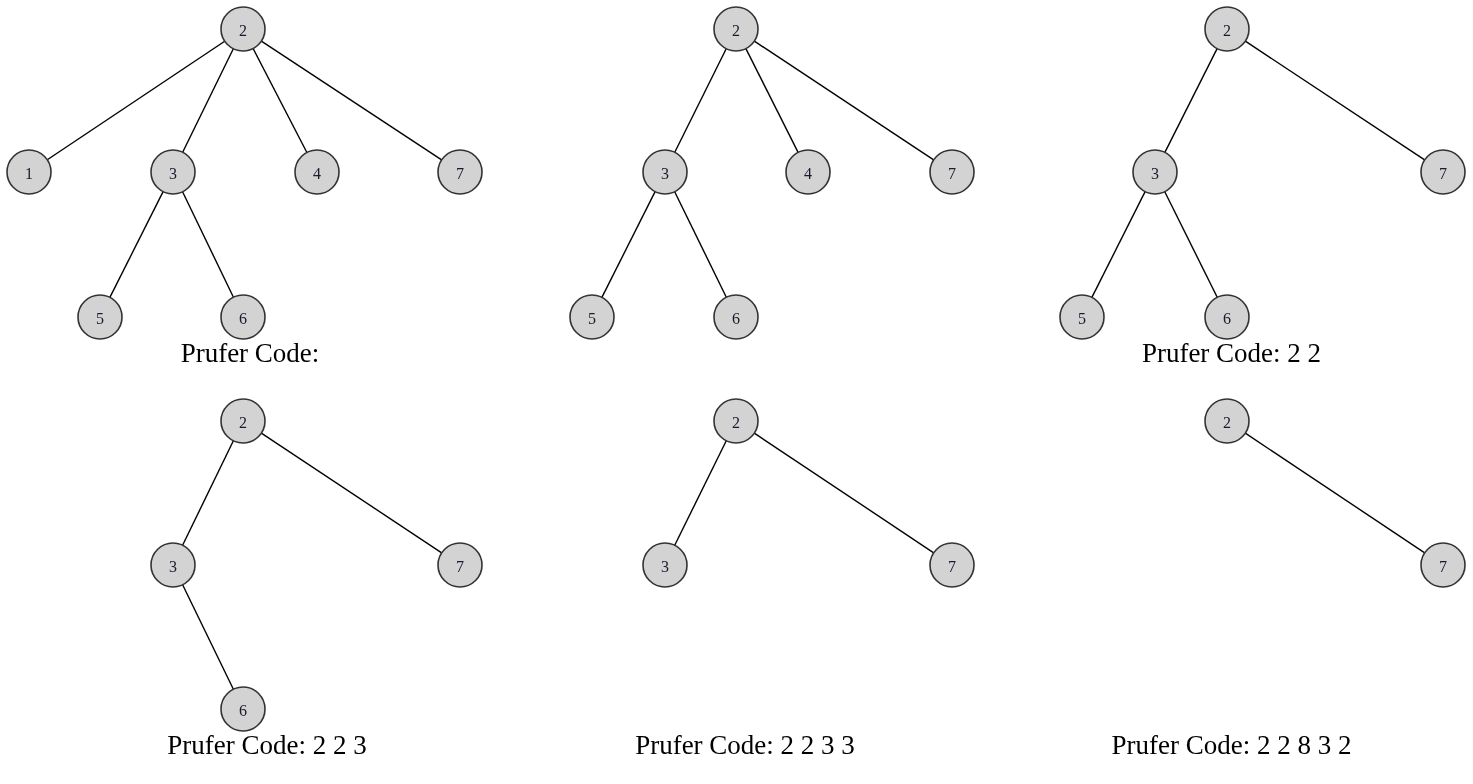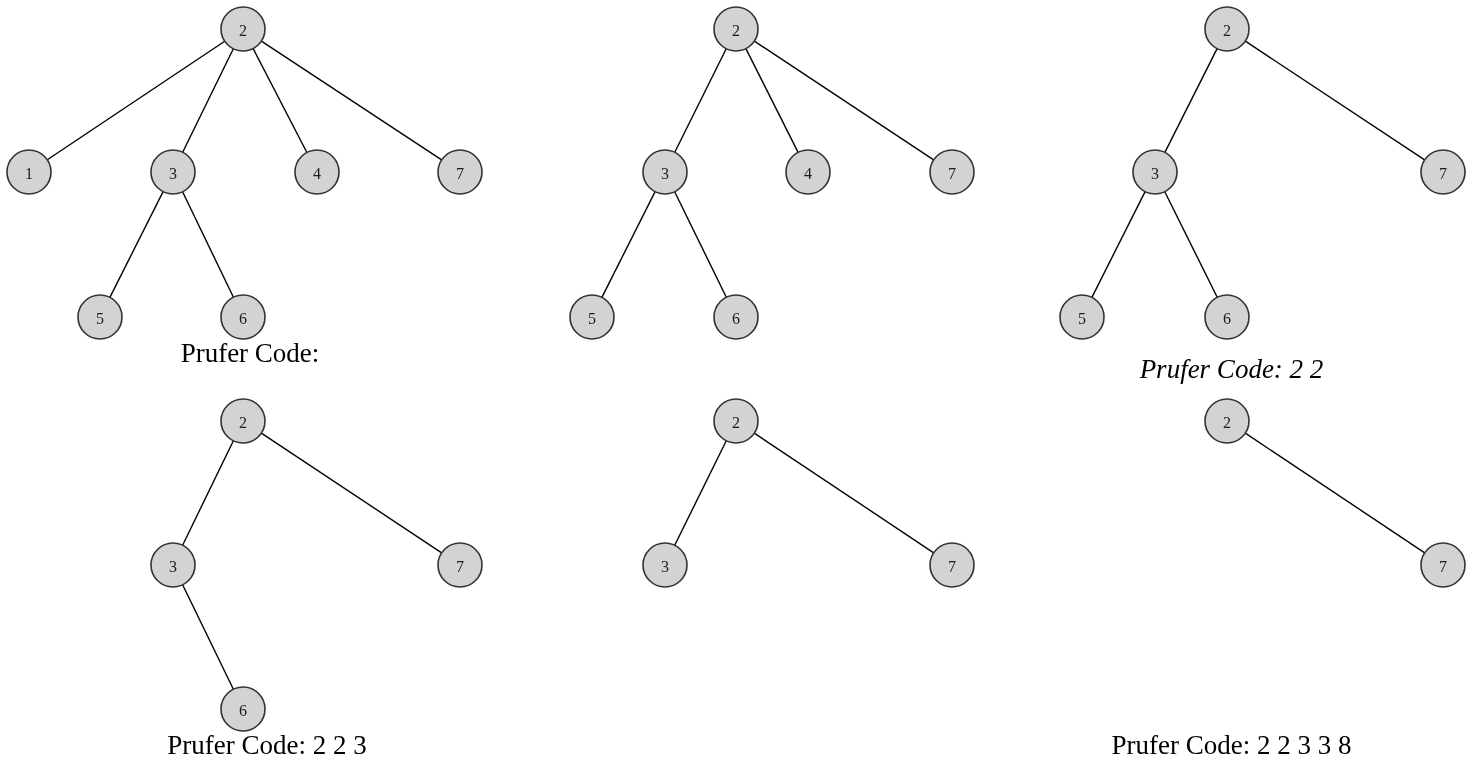--- a/index.html
+++ b/index.html
@@ -142,21 +142,21 @@
         </g>
         <g>
           <circle cx="92" cy="317" r="22" fill="#d3d3d3" stroke="#333333" stroke-width="1.6"></circle>
           <text class="node-label" x="92" y="318">5</text>
         </g>
         <g>
           <circle cx="237" cy="317" r="22" fill="#d3d3d3" stroke="#333333" stroke-width="1.6"></circle>
           <text class="node-label" x="237" y="318">6</text>
         </g>
       </svg>
-    <div class="caption" style="top:356px; left:0px;font-style:italic;">Prufer Code: 2 2</div>
+    <div class="caption" style="top:340px; left:0px;">Prufer Code: 2 2</div>
   </div>
 
   <div class="panel" style="left:0px; top:392px; width:500px; height:392px;">
     <svg class="panel-svg" width="500" height="345" viewBox="0 0 500 345">
         <line x1="233.38176044879913" y1="48.78609279104178" x2="182.61823955120087" y2="153.21390720895823" stroke="#000000" stroke-width="1.4"></line>
         <line x1="261.33105723676675" y1="41.164388212416654" x2="441.66894276323325" y2="160.83561178758336" stroke="#000000" stroke-width="1.4"></line>
         <line x1="182.61823955120087" y1="192.78609279104177" x2="233.38176044879913" y2="297.21390720895823" stroke="#000000" stroke-width="1.4"></line>
         <g>
           <circle cx="243" cy="29" r="22" fill="#d3d3d3" stroke="#333333" stroke-width="1.6"></circle>
           <text class="node-label" x="243" y="30">2</text>
@@ -187,30 +187,31 @@
         </g>
         <g>
           <circle cx="165" cy="173" r="22" fill="#d3d3d3" stroke="#333333" stroke-width="1.6"></circle>
           <text class="node-label" x="165" y="174">3</text>
         </g>
         <g>
           <circle cx="452" cy="173" r="22" fill="#d3d3d3" stroke="#333333" stroke-width="1.6"></circle>
           <text class="node-label" x="452" y="174">7</text>
         </g>
       </svg>
+    <div class="caption" style="top:340px; left:0px;">Prufer Code: 2 2 3 3</div>
   </div>
 
   <div class="panel" style="left:990px; top:392px; width:483px; height:392px;">
     <svg class="panel-svg" width="483" height="345" viewBox="0 0 483 345">
         <line x1="255.30510647543255" y1="41.203404316955044" x2="434.6948935245674" y2="160.79659568304496" stroke="#000000" stroke-width="1.4"></line>
         <g>
           <circle cx="237" cy="29" r="22" fill="#d3d3d3" stroke="#333333" stroke-width="1.6"></circle>
           <text class="node-label" x="237" y="30">2</text>
         </g>
         <g>
           <circle cx="453" cy="173" r="22" fill="#d3d3d3" stroke="#333333" stroke-width="1.6"></circle>
           <text class="node-label" x="453" y="174">7</text>
         </g>
       </svg>
-    <div class="caption" style="top:340px; left:0px;">Prufer Code: 2 2 3 3 8</div>
+    <div class="caption" style="top:340px; left:0px;">Prufer Code: 2 2 8 3 2</div>
   </div>
 
 </div>
 
 </body></html>

